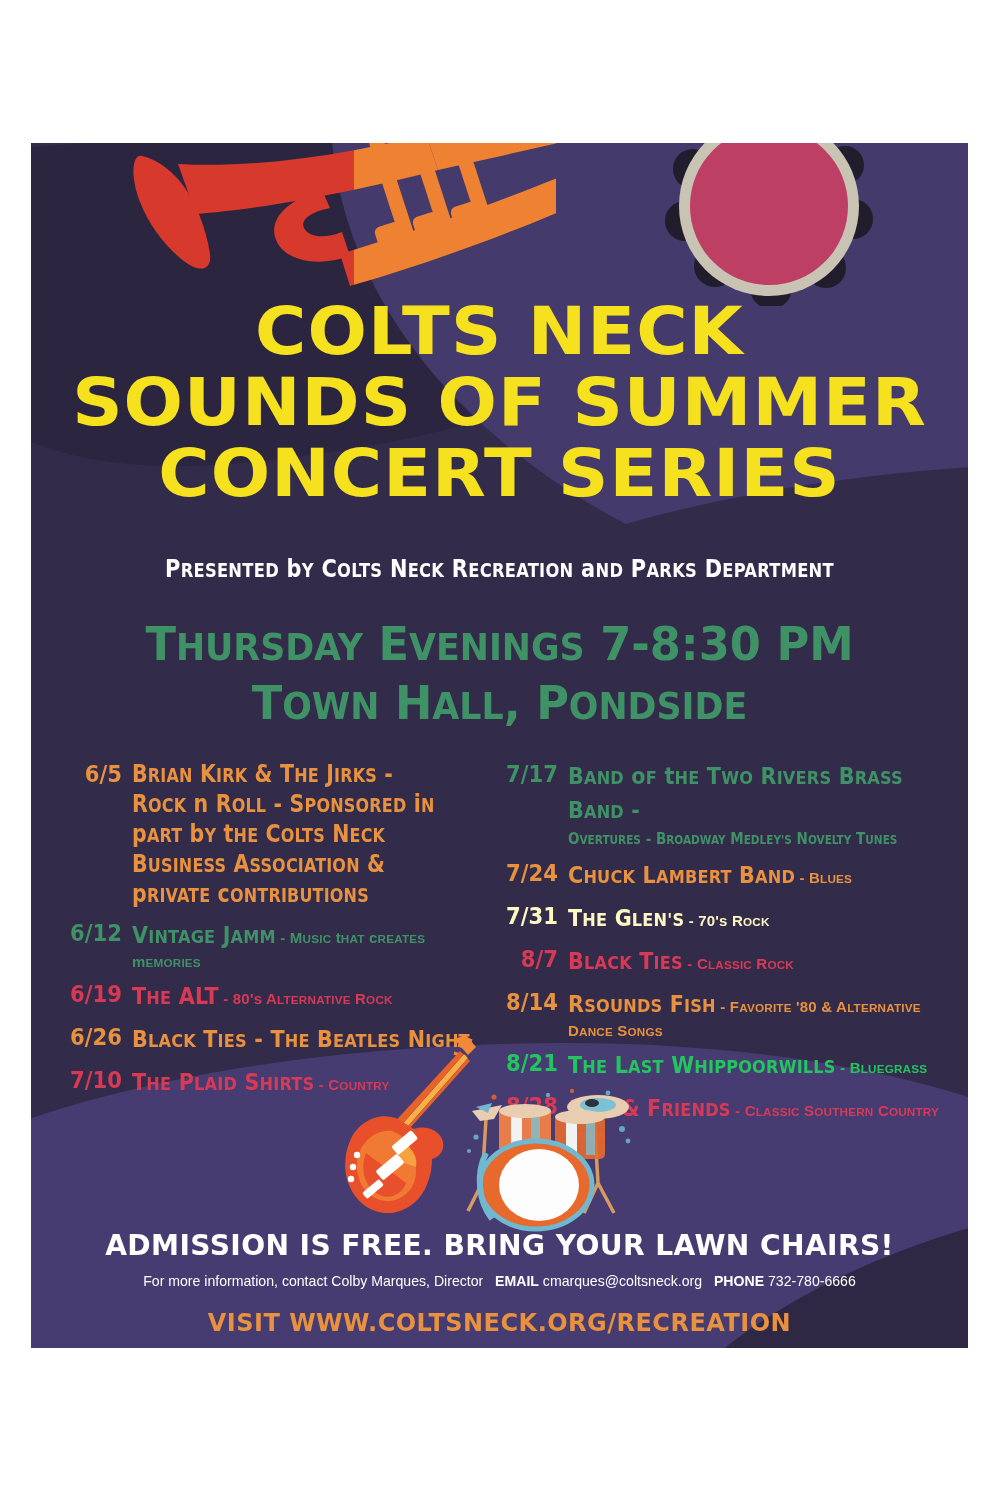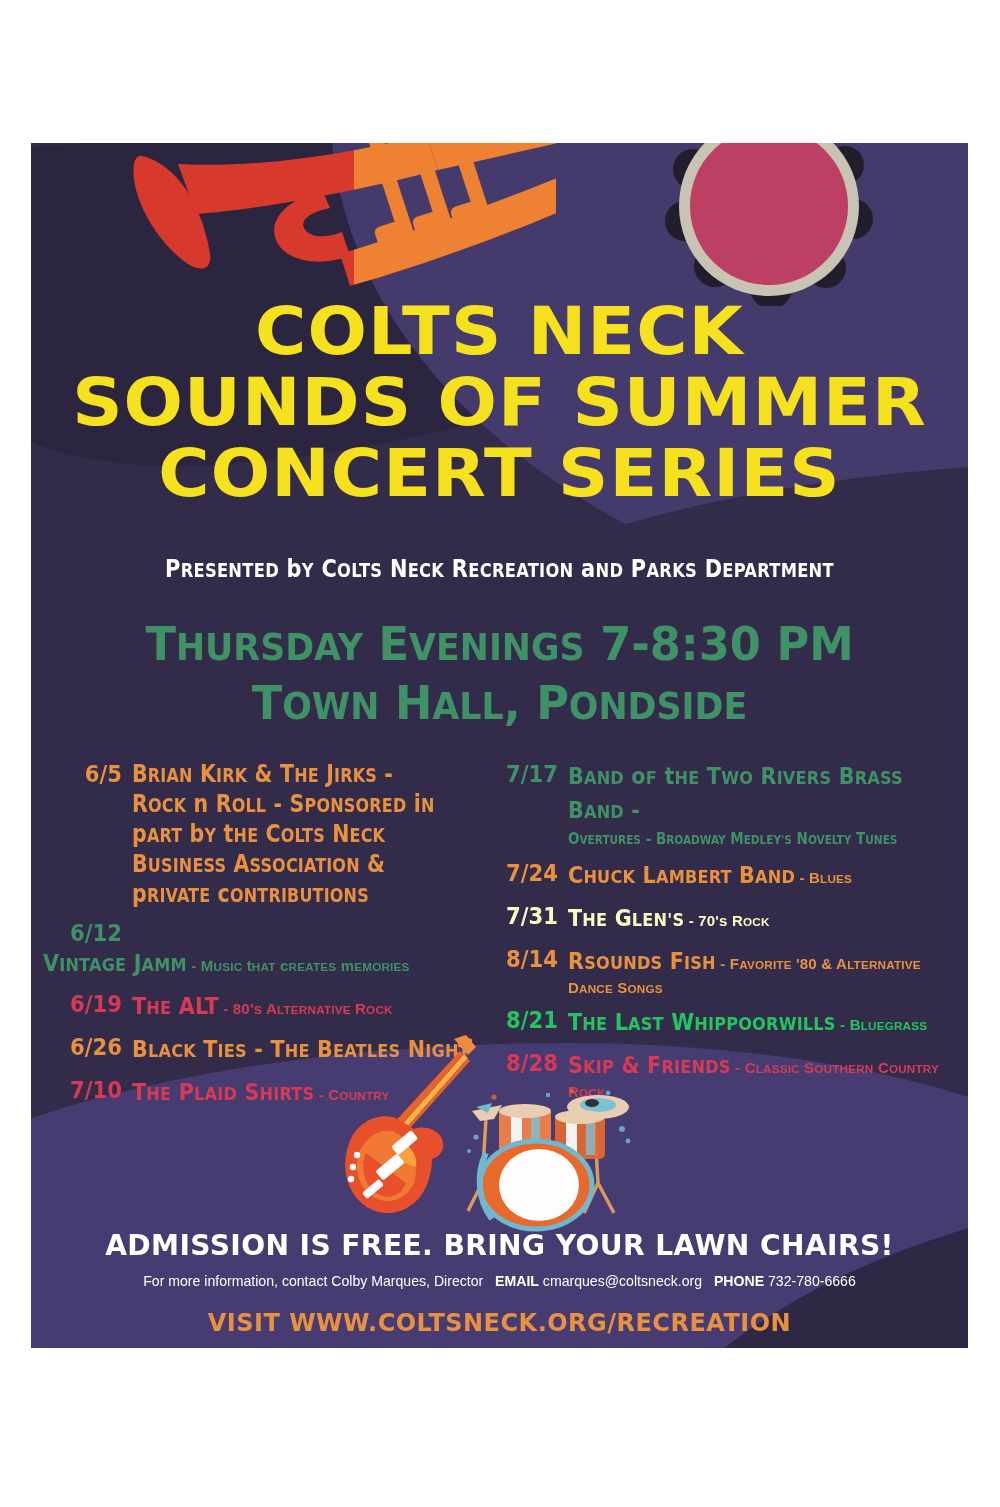--- a/index.html
+++ b/index.html
@@ -151,21 +151,21 @@
   </div>
 
   <div id="sched-left">
     <div class="row big" id="row-first" style="color: rgb(232, 145, 63); justify-content: flex-end;">
       <div class="date">6/5</div>
       <div class="body">
         <span class="band">B<span style="font-size:.78em">RIAN</span> K<span style="font-size:.78em">IRK</span> &amp; T<span style="font-size:.78em">HE</span> J<span style="font-size:.78em">IRKS</span> -</span>
         <span class="band">R<span style="font-size:.78em">OCK</span> n R<span style="font-size:.78em">OLL</span> -  S<span style="font-size:.78em">PONSORED</span> i<span style="font-size:.78em">N</span> p<span style="font-size:.78em">ART</span> b<span style="font-size:.78em">Y</span> t<span style="font-size:.78em">HE</span> C<span style="font-size:.78em">OLTS</span> N<span style="font-size:.78em">ECK</span> B<span style="font-size:.78em">USINESS</span> A<span style="font-size:.78em">SSOCIATION</span> &amp; p<span style="font-size:.78em">RIVATE</span> c<span style="font-size:.78em">ONTRIBUTIONS</span></span>
       </div>
     </div>
-    <div class="row" style="color: rgb(63, 146, 102); flex-direction: column;">
+    <div class="row" style="color: rgb(63, 146, 102);">
       <div class="date">6/12</div>
       <div class="body">
         <span class="band">V<span style="font-size:.78em">INTAGE</span> J<span style="font-size:.78em">AMM</span></span>
         <span class="genre">- M<span style="font-size:.78em">USIC</span> t<span style="font-size:.78em">HAT</span> c<span style="font-size:.78em">REATES</span> m<span style="font-size:.78em">EMORIES</span></span>
       </div>
     </div>
     <div class="row" style="color: rgb(216, 58, 86);">
       <div class="date">6/19</div>
       <div class="body">
         <span class="band">T<span style="font-size:.78em">HE</span> ALT</span>
@@ -201,20 +201,27 @@
       <div class="body">
         <span class="band">C<span style="font-size:.78em">HUCK</span> L<span style="font-size:.78em">AMBERT</span> B<span style="font-size:.78em">AND</span></span>
         <span class="genre">- B<span style="font-size:.78em">LUES</span></span>
       </div>
     </div>
     <div class="row" style="color: #fef9c3;">
       <div class="date">7/31</div>
       <div class="body">
         <span class="band">T<span style="font-size:.78em">HE</span> G<span style="font-size:.78em">LEN'S</span></span>
         <span class="genre">- 70's R<span style="font-size:.78em">OCK</span></span>
+      </div>
+    </div>
+    <div class="row" style="color: rgb(216, 58, 86);">
+      <div class="date">8/7</div>
+      <div class="body">
+        <span class="band">B<span style="font-size:.78em">LACK</span> T<span style="font-size:.78em">IES</span></span>
+        <span class="genre">- C<span style="font-size:.78em">LASSIC</span> R<span style="font-size:.78em">OCK</span></span>
       </div>
     </div>
     <div class="row" style="color: rgb(232, 145, 63);">
       <div class="date">8/14</div>
       <div class="body">
         <span class="band">R<span style="font-size:.78em">SOUNDS</span> F<span style="font-size:.78em">ISH</span></span>
         <span class="genre">- F<span style="font-size:.78em">AVORITE</span> '80 &amp; A<span style="font-size:.78em">LTERNATIVE</span> D<span style="font-size:.78em">ANCE</span> S<span style="font-size:.78em">ONGS</span></span>
       </div>
     </div>
     <div class="row" style="color: #22c55e;">

